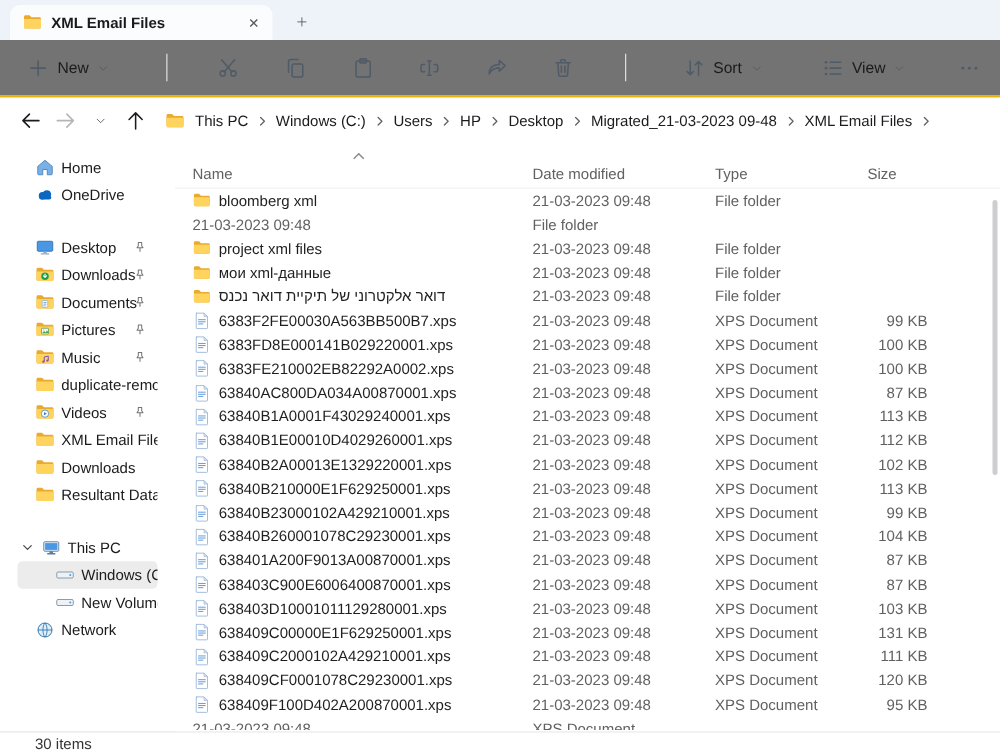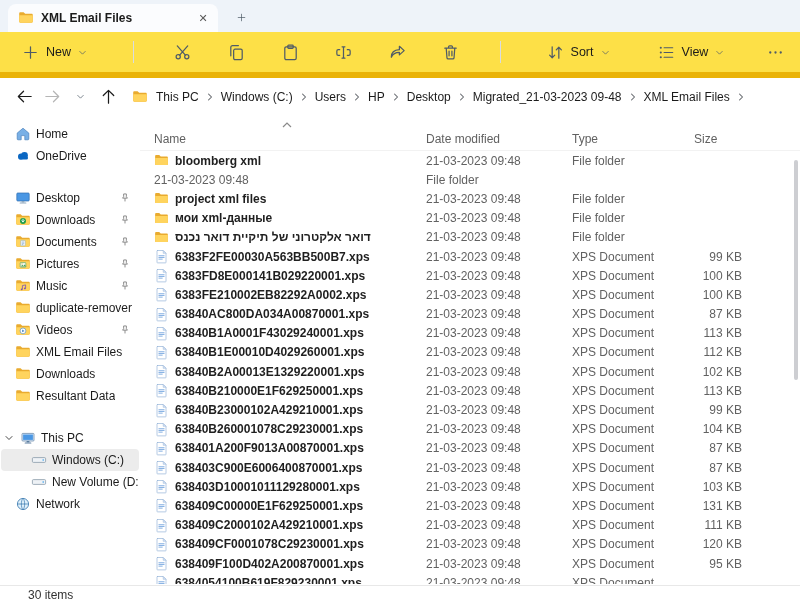--- a/index.html
+++ b/index.html
@@ -7,57 +7,57 @@
   .window { position:relative; width:800px; height:604px; overflow:hidden; background:#fff; }
 
   
   .tabbar { height:32px; background:#eef3f9; display:flex; align-items:flex-end; padding-left:8px; }
   .tab { width:210px; height:28px; background:#fbfcfe; border-radius:8px 8px 0 0; display:flex; align-items:center; gap:7px; padding:0 6px 0 10px; }
   .tab-title { font-size:12px; font-weight:600; color:#1b1b1b; flex:1; white-space:nowrap; overflow:hidden; }
   .tab-close { width:18px; height:18px; display:flex; align-items:center; justify-content:center; border-radius:4px; color:#5a5a5a; font-size:11px; cursor:default; }
   .newtab-btn { width:26px; height:26px; margin:0 0 2px 10px; display:flex; align-items:center; justify-content:center; border-radius:4px; }
 
   
-  .toolbar { height:46px; background:#fde047; border-bottom:6px solid #eab308; display:flex; align-items:center; padding:0 12px;gap:28px; }
+  .toolbar { height:46px; background:#737373; border-bottom:2px solid #eab308; display:flex; align-items:center; padding:0 12px;gap:28px; }
   .tb-btn { display:flex; align-items:center; gap:6px; padding:7px 9px; border-radius:5px; border:none; background:transparent; font-family:inherit; }
   .tb-label { font-size:12.5px; color:#1b1b1b; }
   .tb-iconbtn { width:36px; height:34px; display:flex; align-items:center; justify-content:center; border-radius:5px; border:none; background:transparent; margin:0 1px; }
   .tb-sep { width:1px; height:22px; background:#d9dce1; margin:0 8px; flex:none; }
   .sic { width:19px; height:19px; }
   .stroke-ic { stroke:#4f5b67; fill:none; stroke-width:1.3; stroke-linecap:round; stroke-linejoin:round; }
   .chev { width:11px; height:11px; }
 
   
   .navbar { height:37px; display:flex; align-items:center; padding:0 10px; background:#fff; }
   .nav-btn { width:28px; height:28px; display:flex; align-items:center; justify-content:center; border-radius:5px; flex:none; }
   .breadcrumb { display:flex; align-items:center; margin-left:10px; flex:1; overflow:hidden; }
   .bc-folder { width:16px; height:16px; margin-right:4px; flex:none; }
   .crumb { font-size:12px; color:#1b1b1b; padding:3px 4px; border-radius:3px; white-space:nowrap; }
   .bc-chev { width:12px; height:12px; margin:0 1px; flex:none; }
 
   
   .main { display:flex; height:470px; }
   .sidebar { width:140px; padding-top:8px; flex:none; overflow:hidden; }
-  .side-item { height:22px; display:flex; align-items:center; gap:5px; padding-left:14px; margin:0 1px; border-radius:4px; position:relative; font-size:12px; color:#1b1b1b; white-space:nowrap; }
+  .side-item { height:22px; display:flex; align-items:center; gap:5px; padding-left:14px; margin:0 14px; border-radius:4px; position:relative; font-size:12px; color:#1b1b1b; white-space:nowrap; }
   .side-item.gap { margin-top:20px; }
   .side-item.indent { padding-left:30px; }
   .side-item.selected { background:#ececec; }
   .side-item.haschev { padding-left:2px; }
   .sb-ic { width:16px; height:16px; flex:none; }
   .sb-chev { width:12px; height:12px; flex:none; }
   .sb-label { overflow:hidden; }
   .sb-pin { position:absolute; right:8px; width:12px; height:12px; }
 
   .content { flex:1; position:relative; background:#fff; overflow:hidden; }
   .sort-caret { position:absolute; top:4px; left:140px; width:14px; height:10px; }
   .cols-header { display:grid; grid-template-columns:272px 146px 122px 74px; padding-left:14px; height:23px; align-items:center; margin-top:13px; font-size:12px; color:#616161; border-bottom:1px solid #f2f2f2; }
   .colcell { white-space:nowrap; }
   .filelist { height:433px; overflow:hidden; }
   .listrow { display:grid; grid-template-columns:272px 146px 122px 74px; padding-left:14px; height:19.2px; align-items:center; font-size:12px; }
-  .cell-name { display:flex; align-items:center; gap:6px; color:#1f1f1f; white-space:nowrap; overflow:hidden;font-weight:bold; }
+  .cell-name { display:flex; align-items:center; gap:6px; color:#1f1f1f; white-space:nowrap; overflow:hidden; }
   .row-ic { width:15px; height:15px; flex:none; }
   .cell-dim { color:#616161; white-space:nowrap; overflow:hidden; }
   .cell-size { text-align:right; padding-right:26px; }
   .scroll-thumb { position:absolute; right:2px; top:45px; width:4px; height:220px; border-radius:2px; background:#cdced2; }
 
   
   .statusbar { height:19px; border-top:1px solid #e8e8e8; display:flex; align-items:center; padding-left:28px; font-size:12px; color:#333; }
 </style>
 </head>
 <body>
@@ -663,26 +663,20 @@
               <svg class="row-ic">
                 <use href="#ic-xps"></use>
               </svg>
               <span>638409F100D402A200870001.xps</span>
             </span>
             <span class="cell-dim">21-03-2023 09:48</span>
             <span class="cell-dim">XPS Document</span>
             <span class="cell-dim cell-size">95 KB</span>
           </div>
           <div class="listrow">
-            <span class="cell-name">
-              <svg class="row-ic">
-                <use href="#ic-xps"></use>
-              </svg>
-              <span>6384054100B619F829230001.xps</span>
-            </span>
             <span class="cell-dim">21-03-2023 09:48</span>
             <span class="cell-dim">XPS Document</span>
             <span class="cell-dim cell-size"></span>
           </div>
         </div>
       <div class="scroll-thumb"></div>
     </section>
   </div>
 
   <div class="statusbar">

